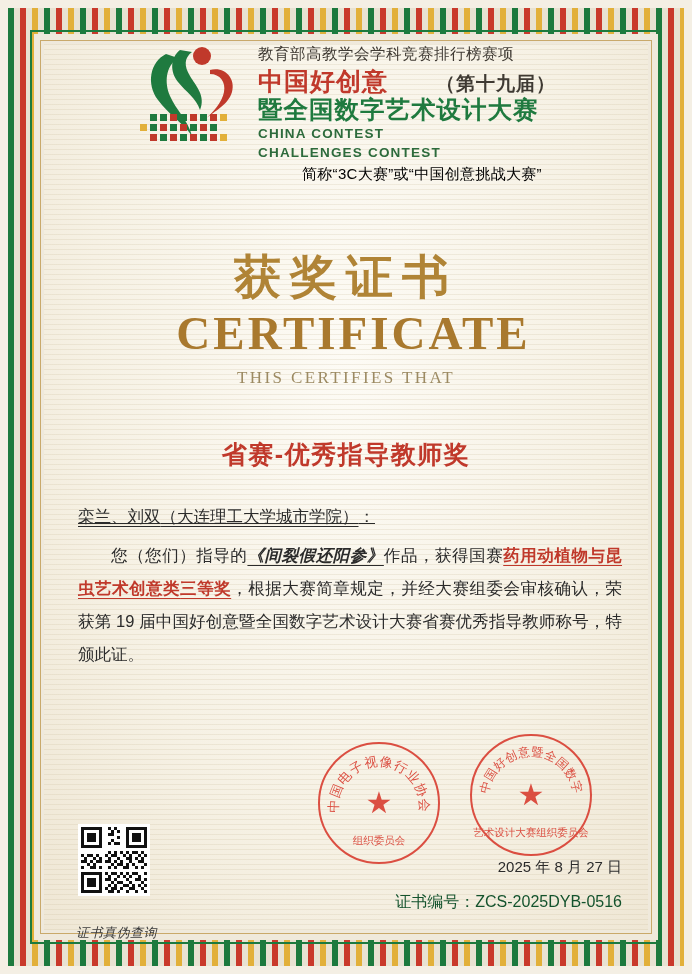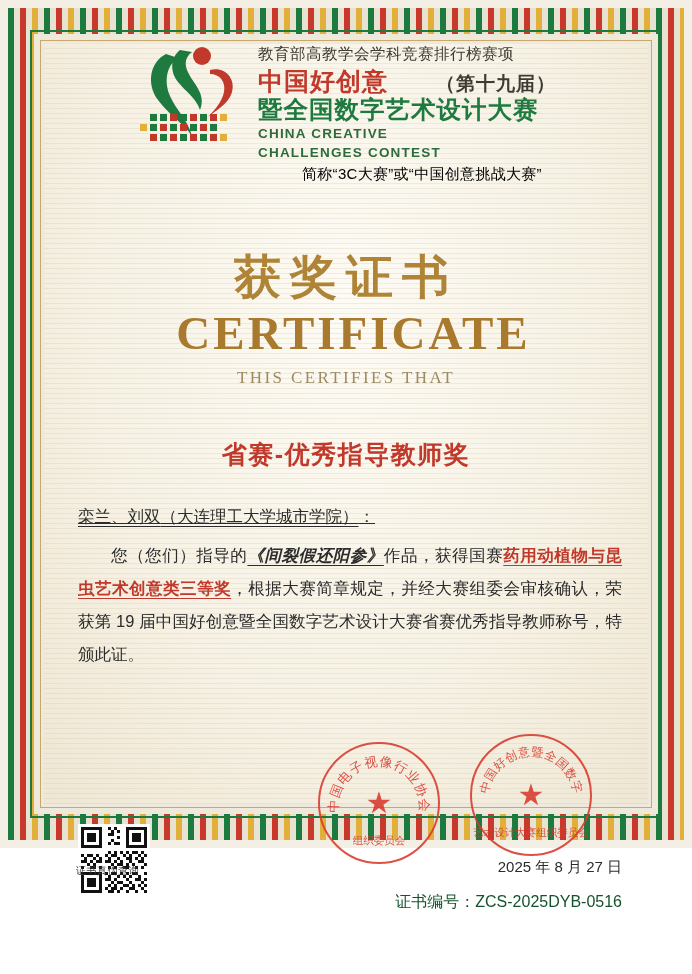--- a/index.html
+++ b/index.html
@@ -11,21 +11,21 @@
     width: 692px;
     height: 974px;
     font-family: "Liberation Sans", sans-serif;
     overflow: hidden;
   }
 
   
   .certificate {
     position: relative;
     width: 692px;
-    height: 848px;
+    height: 974px;
     box-sizing: border-box;
     background: #f4efe4;
   }
 
   
   .border-band {
     position: absolute;
     inset: 8px;
     box-sizing: border-box;
     border: 26px solid transparent;
@@ -278,24 +278,25 @@
     position: absolute;
     left: 78px;
     top: 824px;
     width: 72px;
     height: 72px;
     background: #ffffff;
   }
   .qr-caption {
     position: absolute;
     left: 76px;
-    top: 864px;
-    font-size: 10px;
+    top: 924px;
+    font-size: 13px;
     color: #3a3a3a;
     letter-spacing: 0.5px;
+    font-style: italic;
   }
 </style>
 </head>
 <body>
 
 <div class="certificate">
 
   <div class="border-band"></div>
   <div class="border-inner-mask"></div>
   <div class="border-line-outer"></div>
@@ -341,21 +342,21 @@
           <rect x="4" y="84" width="7" height="7"></rect>
         </g>
       </svg>
     </div>
     <div class="header-text">
       <div class="hdr-line1">教育部高教学会学科竞赛排行榜赛项</div>
       <div class="hdr-line2">
         <span>中国好创意</span><span class="suffix">（第十九届）</span>
       </div>
       <div class="hdr-line3">暨全国数字艺术设计大赛</div>
-      <div class="hdr-line4">CHINA CREATIVE</div>
+      <div class="hdr-line4">CHINA CONTEST</div>
       <div class="hdr-line4">CHALLENGES CONTEST</div>
       <div class="hdr-line5">简称“3C大赛”或“中国创意挑战大赛”</div>
     </div>
   </div>
 
   <div class="title-cn">获奖证书</div>
   <div class="title-en">CERTIFICATE</div>
   <div class="title-sub">THIS CERTIFIES THAT</div>
 
   <div class="award-name">省赛-优秀指导教师奖</div>

